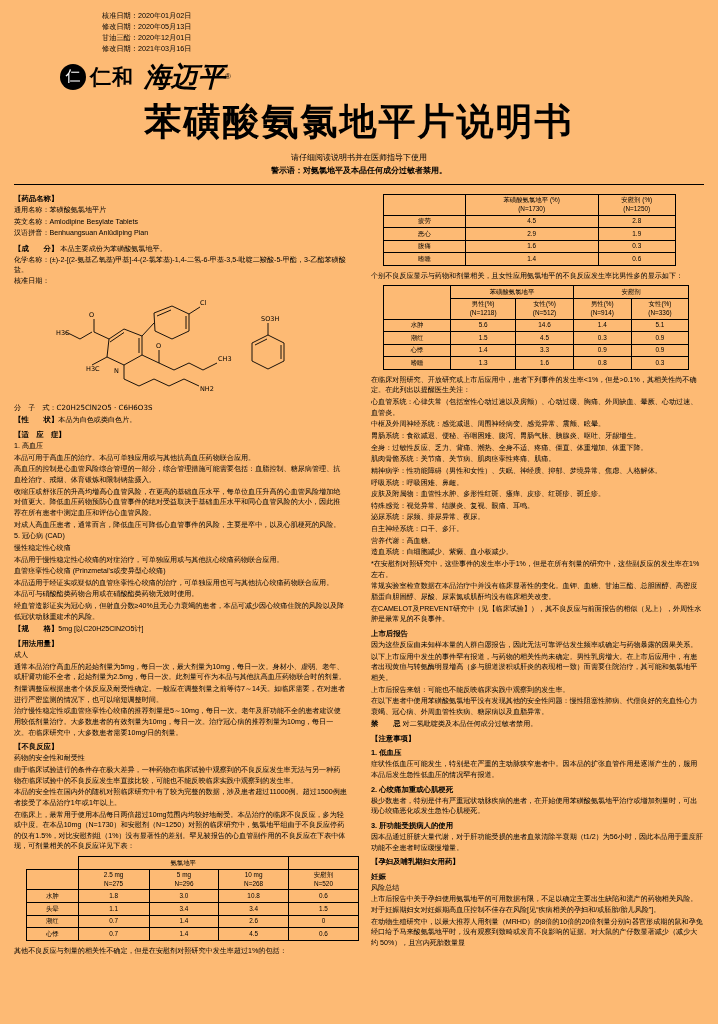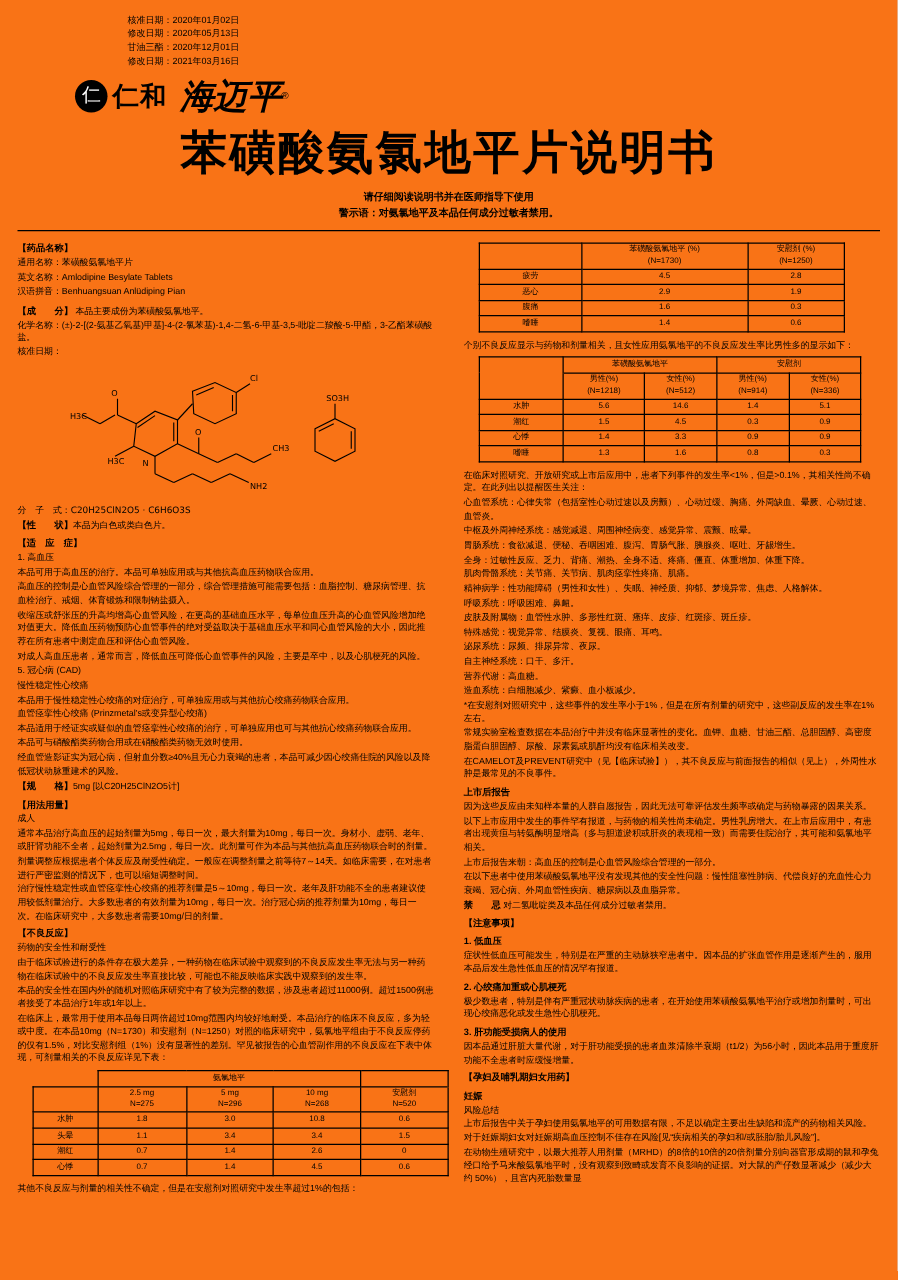--- a/index.html
+++ b/index.html
@@ -1,35 +1,35 @@
 <!DOCTYPE html>
 <html><head>
 <meta charset="utf-8">
 <style>
   html,body{margin:0;padding:0;background:#d8d8d8;}
   body{font-family:"Liberation Sans","DejaVu Sans",sans-serif;}
   .page{
-    width:718px;height:1024px;background:#f97316;position:relative;
+    width:718px;height:1024px;background:#fdba74;position:relative;
     box-sizing:border-box;padding:10px 14px 8px 14px;overflow:hidden;
   }
   .dates{font-size:7.2px;line-height:1.55;color:#000;text-align:left;margin-left:88px;}
   .brandrow{display:flex;align-items:center;margin-top:4px;margin-left:46px;}
   .logo-circle{
     width:26px;height:26px;border-radius:50%;background:#000;color:#fff;
     display:flex;align-items:center;justify-content:center;font-size:15px;
     font-family:"DejaVu Sans",sans-serif;margin-right:4px;
   }
   .brand-cn{font-size:21px;font-weight:bold;letter-spacing:1px;text-align:center;}
   .brand-cn2{font-size:27px;font-weight:bold;font-style:italic;margin-left:10px;}
   .brand-sup{font-size:8px;vertical-align:super;}
   .title{
     text-align:center;font-size:37px;font-weight:bold;letter-spacing:2px;
     margin-top:2px;margin-bottom:4px;
   }
-  .subline{text-align:center;font-size:8px;line-height:1.7;font-weight:bold;}
+  .subline{text-align:center;font-size:8px;line-height:1.7;}
   .hr{border:none;border-top:1px solid #000;margin:6px 0 5px 0;}
   .cols{display:flex;gap:24px;}
   .col{width:50%;font-size:7.1px;line-height:1.5;}
   .sec-h{font-weight:bold;font-size:7.4px;margin-top:3px;}
   p{margin:0 0 1px 0;}
   table.t{border-collapse:collapse;width:100%;font-size:6.4px;margin:4px 0 5px 0;}
   table.t th,table.t td{border:0.6px solid #000;padding:1.6px 2px;text-align:center;line-height:1.3;}
   table.t th{font-weight:normal;}
   .struct{margin:4px 0 2px 0;}
   .struct svg{display:block;}
@@ -324,21 +324,21 @@
       <p>泌尿系统：尿频、排尿异常、夜尿。</p>
       <p>自主神经系统：口干、多汗。</p>
       <p>营养代谢：高血糖。</p>
       <p>造血系统：白细胞减少、紫癜、血小板减少。</p>
       <p>*在安慰剂对照研究中，这些事件的发生率小于1%，但是在所有剂量的研究中，这些副反应的发生率在1%左右。</p>
       <p>常规实验室检查数据在本品治疗中并没有临床显著性的变化。血钾、血糖、甘油三酯、总胆固醇、高密度脂蛋白胆固醇、尿酸、尿素氮或肌酐均没有临床相关改变。</p>
       <p>在CAMELOT及PREVENT研究中（见【临床试验】），其不良反应与前面报告的相似（见上），外周性水肿是最常见的不良事件。</p>
       <p class="sec-h">上市后报告</p>
       <p>因为这些反应由未知样本量的人群自愿报告，因此无法可靠评估发生频率或确定与药物暴露的因果关系。</p>
       <p>以下上市应用中发生的事件罕有报道，与药物的相关性尚未确定。男性乳房增大。在上市后应用中，有患者出现黄疸与转氨酶明显增高（多与胆道淤积或肝炎的表现相一致）而需要住院治疗，其可能和氨氯地平相关。</p>
-      <p>上市后报告来朝：高血压的控制是心血管风险综合管理的一部分。</p>
+      <p>上市后报告来朝：可能也不能反映临床实践中观察到的发生率。</p>
       <p>在以下患者中使用苯磺酸氨氯地平没有发现其他的安全性问题：慢性阻塞性肺病、代偿良好的充血性心力衰竭、冠心病、外周血管性疾病、糖尿病以及血脂异常。</p>
       <p>
         <span class="sec-h" style="display:inline">禁　　忌</span>
         <span>对二氢吡啶类及本品任何成分过敏者禁用。</span>
       </p>
       <p class="sec-h">【注意事项】</p>
       <p class="sec-h">1. 低血压</p>
       <p>症状性低血压可能发生，特别是在严重的主动脉狭窄患者中。因本品的扩张血管作用是逐渐产生的，服用本品后发生急性低血压的情况罕有报道。</p>
       <p class="sec-h">2. 心绞痛加重或心肌梗死</p>
       <p>极少数患者，特别是伴有严重冠状动脉疾病的患者，在开始使用苯磺酸氨氯地平治疗或增加剂量时，可出现心绞痛恶化或发生急性心肌梗死。</p>

